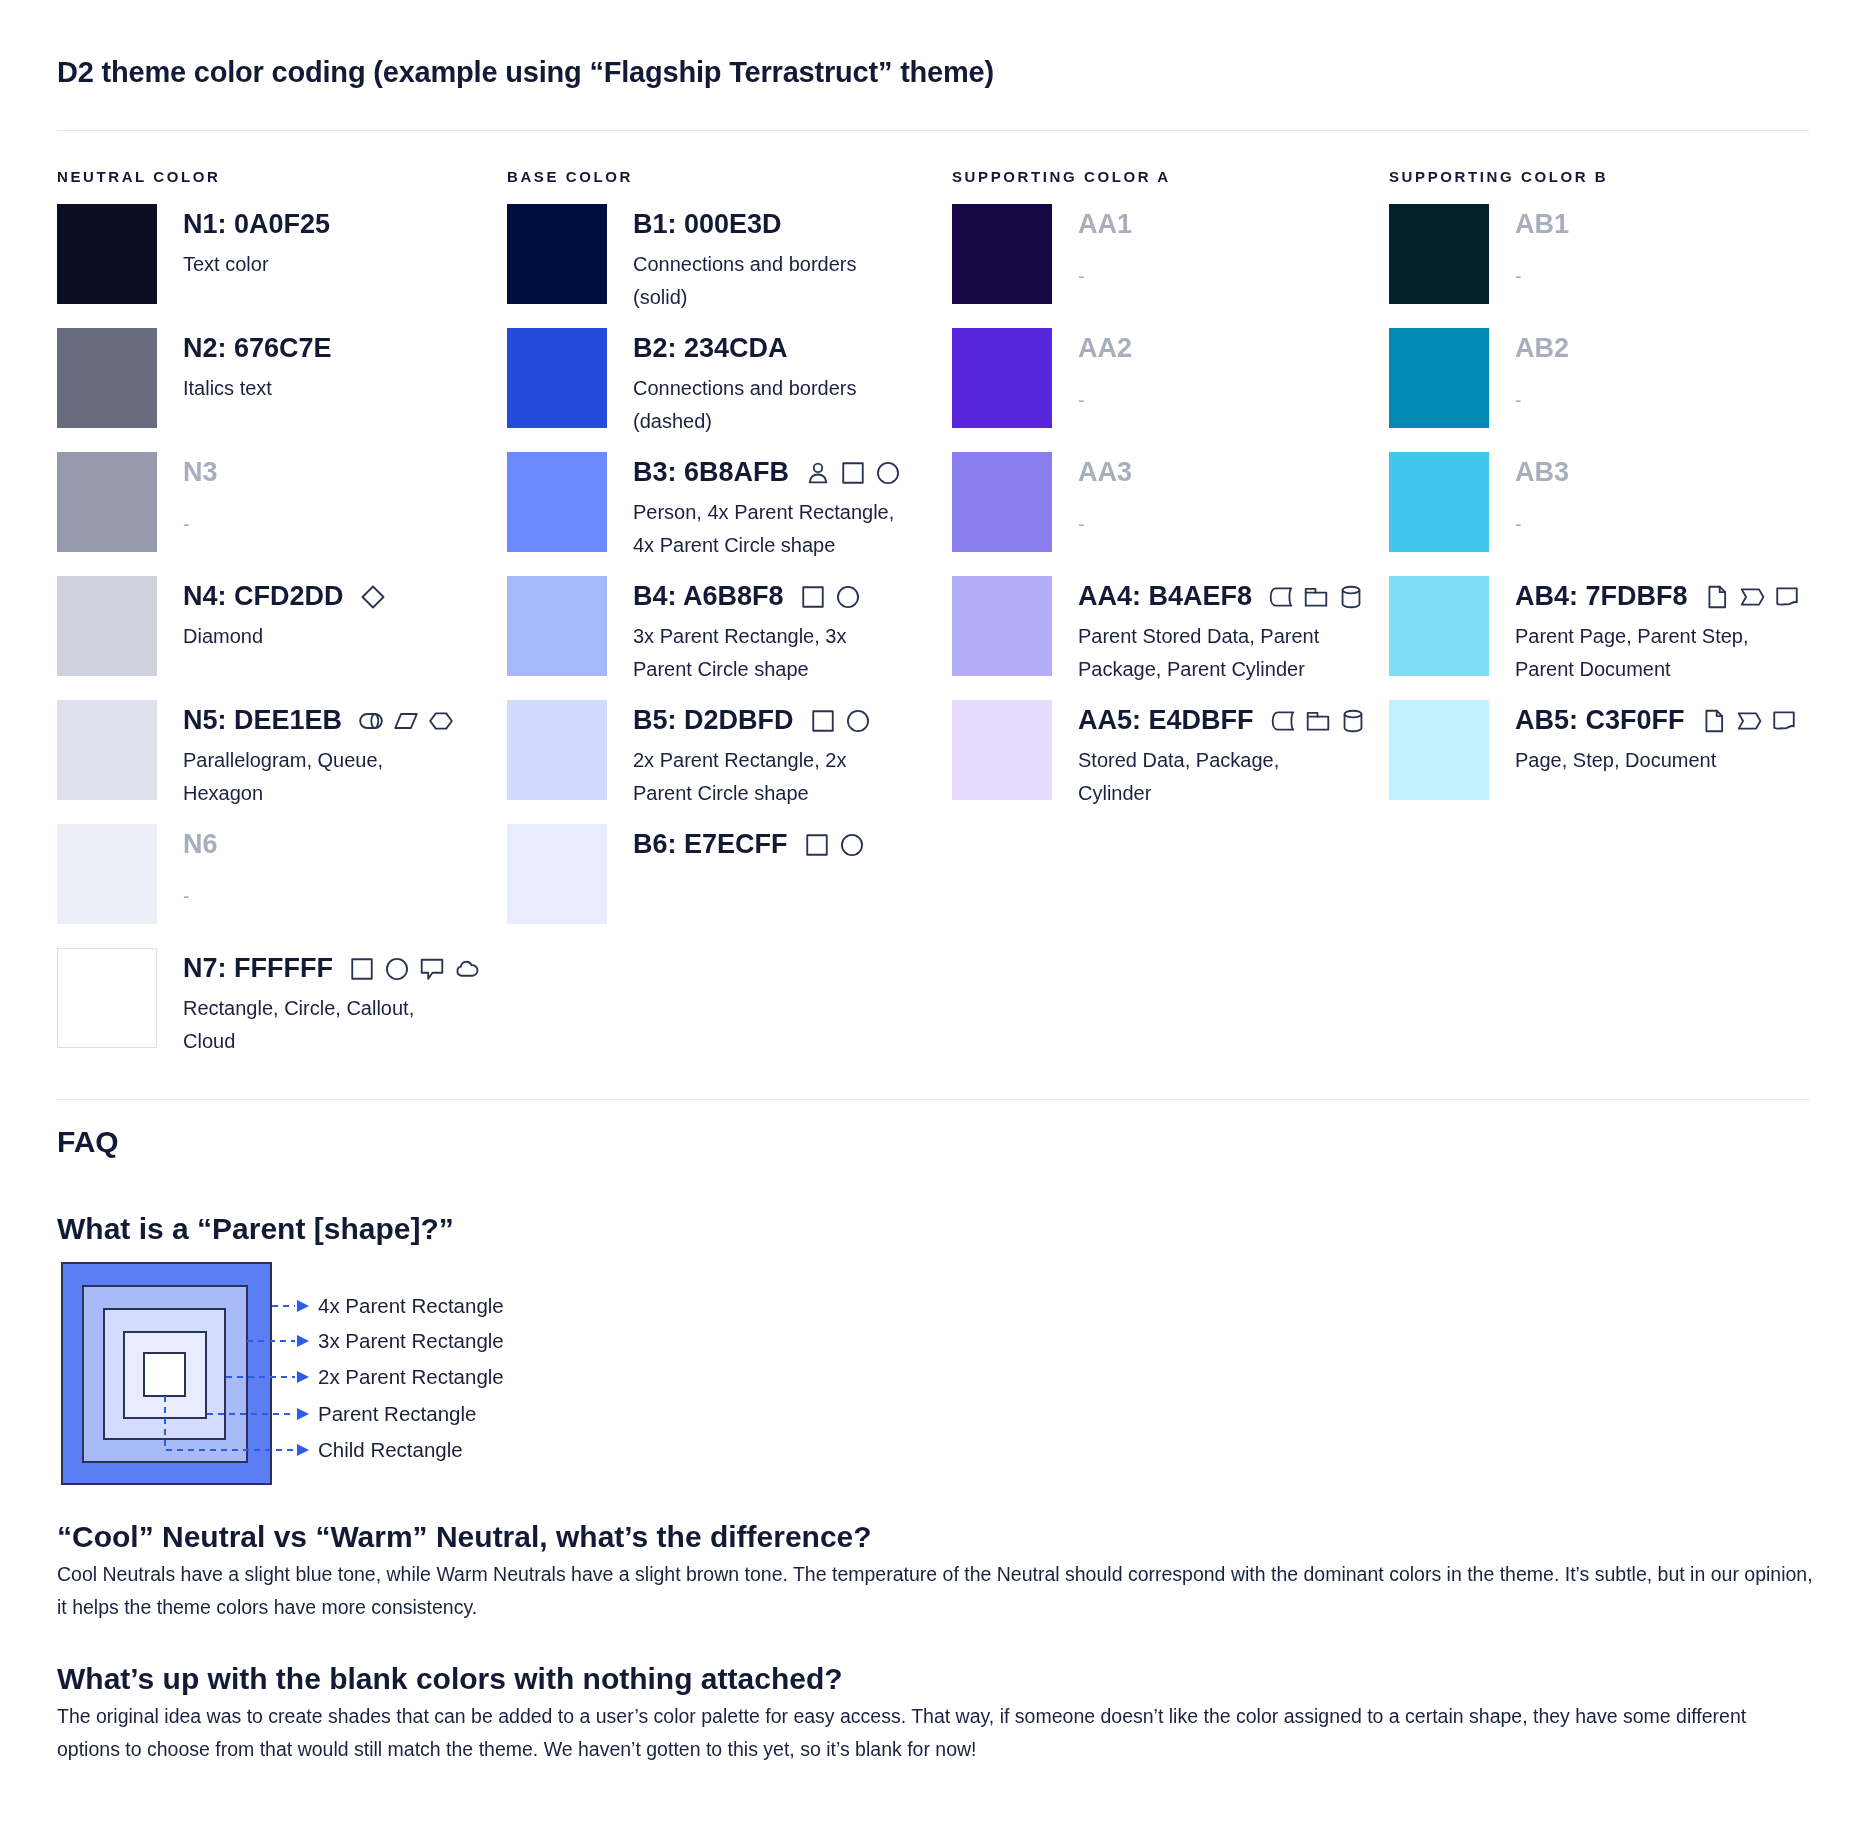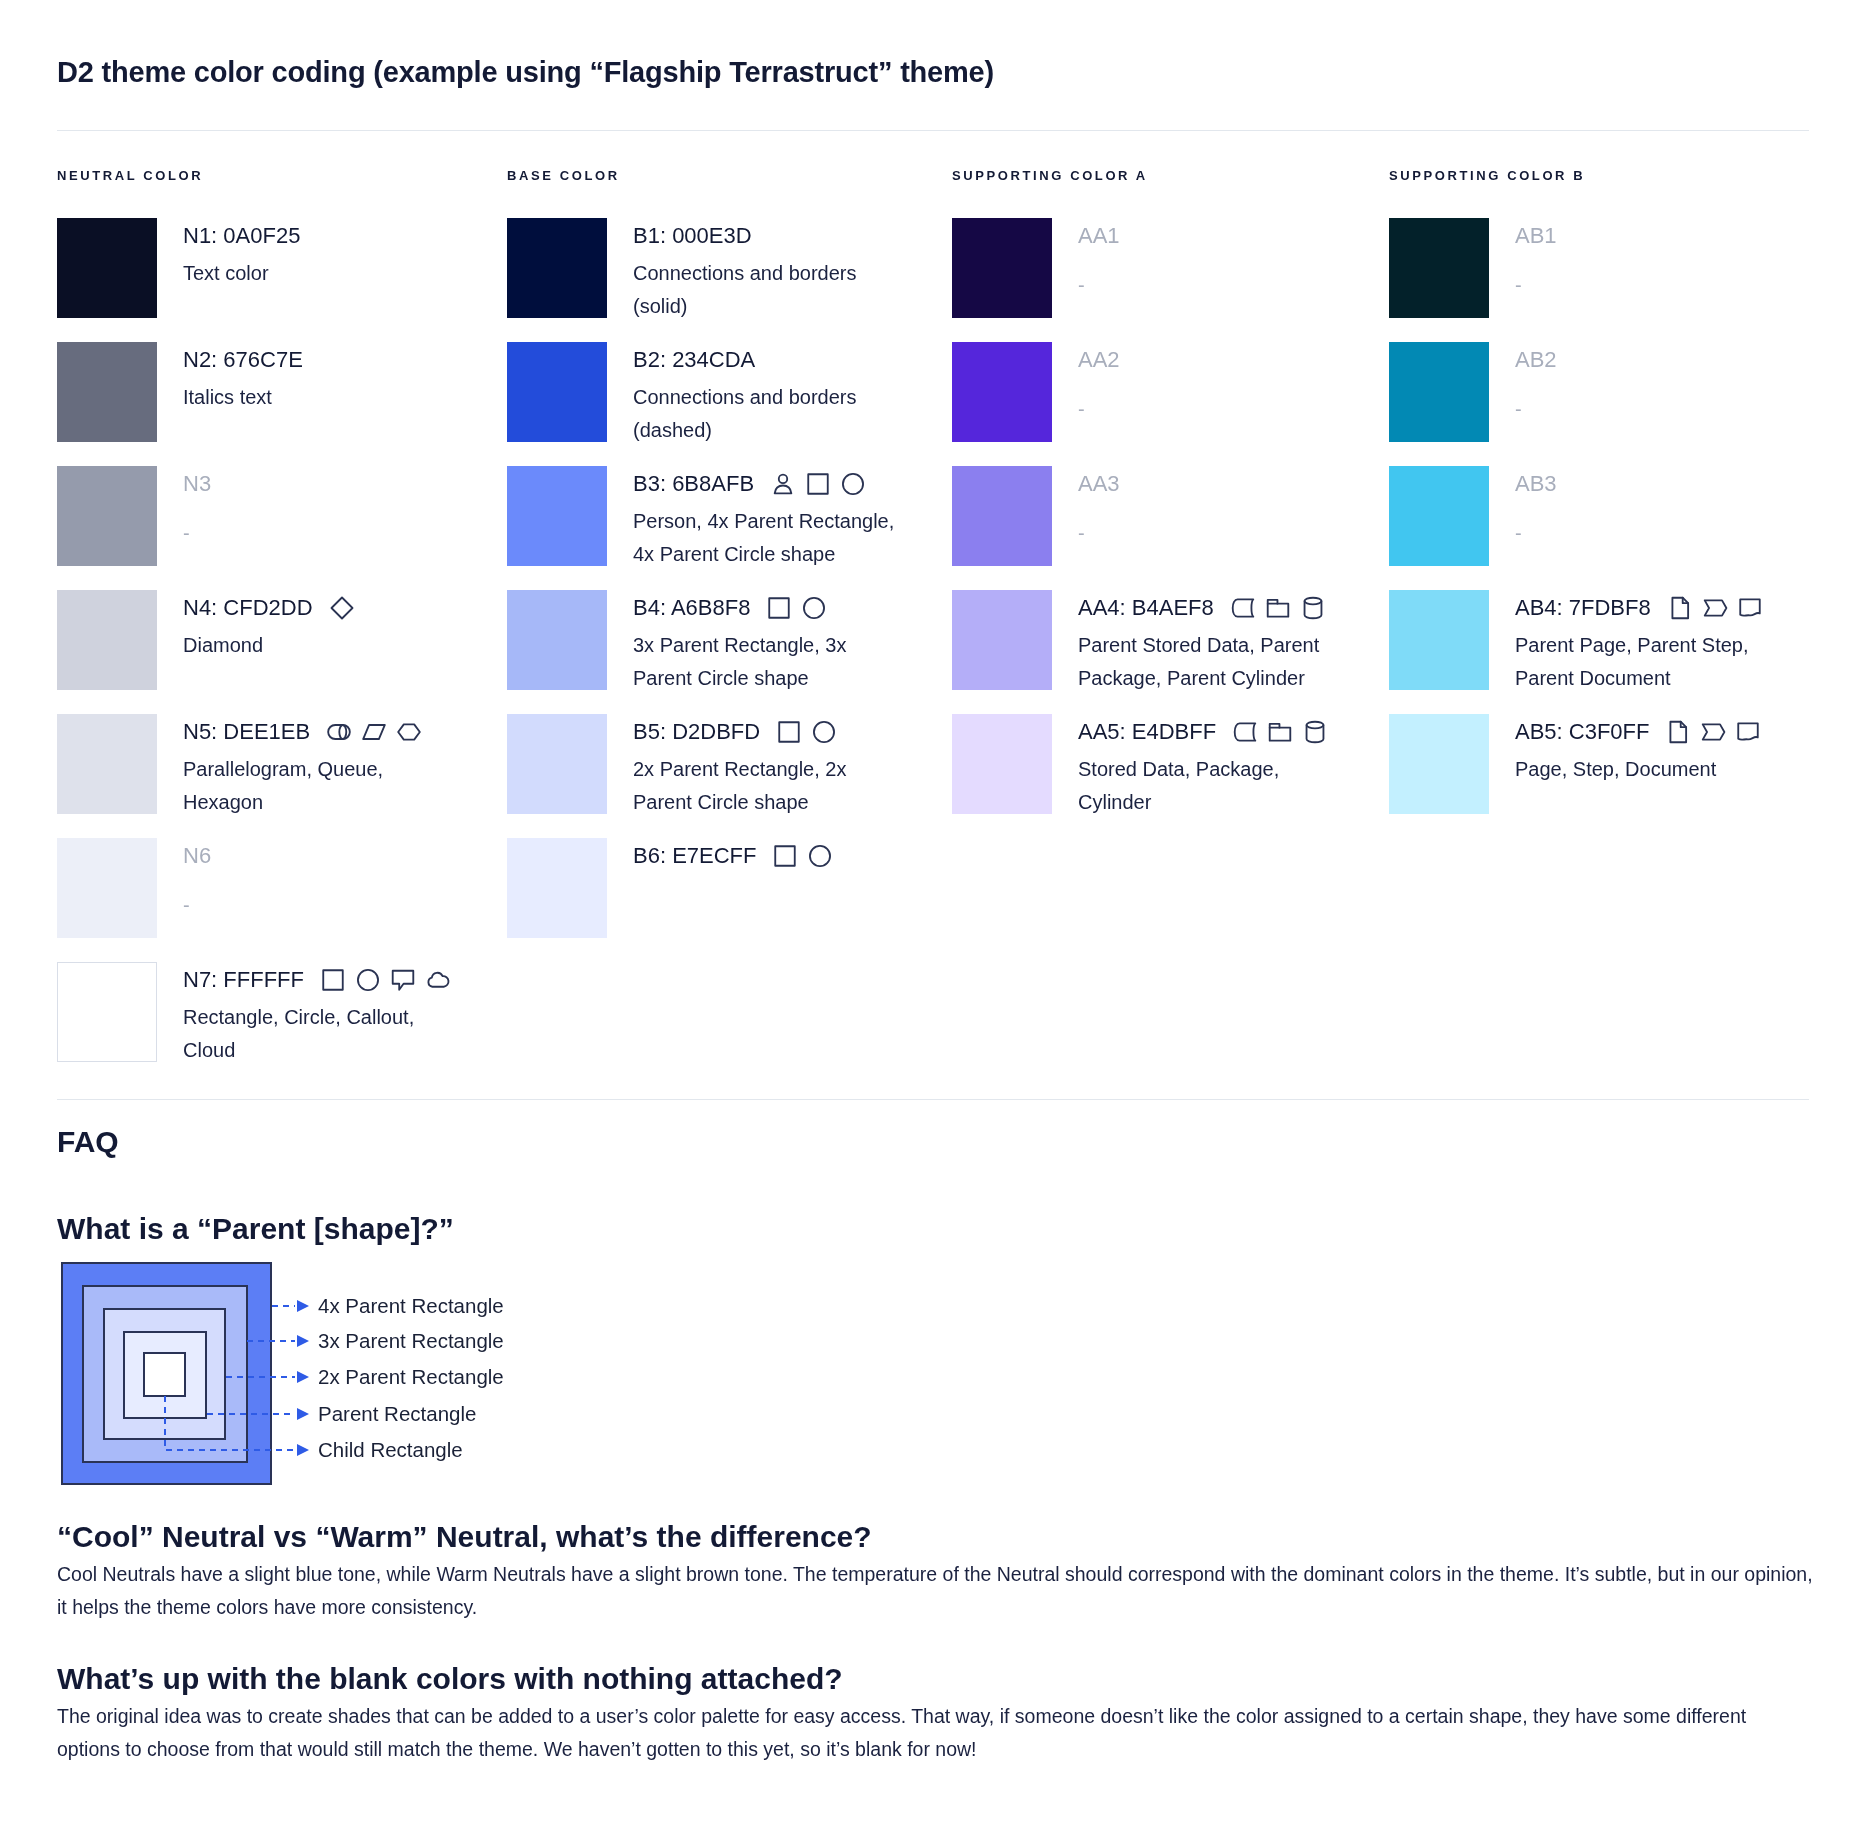--- a/index.html
+++ b/index.html
@@ -10,27 +10,27 @@
   .rule{position:absolute;left:57px;width:1752px;height:1px;background:#E2E7ED;}
   .rule-top{top:130px;}
   .rule-mid{top:1099px;}
 
   
   .palette-col{position:absolute;top:168px;width:448px;}
   .palette-col:nth-child(1){left:57px;}
   .palette-col:nth-child(2){left:507px;}
   .palette-col:nth-child(3){left:952px;}
   .palette-col:nth-child(4){left:1389px;}
-  .col-header{font-size:13px;font-weight:700;letter-spacing:2.6px;color:#131A35;margin-bottom:35px;}
+  .col-header{font-size:15px;font-weight:700;letter-spacing:2.6px;color:#131A35;margin-bottom:19px;}
   .swatch-row{display:flex;margin-bottom:24px;height:100px;align-items:flex-start;}
   .swatch{width:100px;height:100px;flex:0 0 100px;box-sizing:border-box;}
   .swatch.bordered{border:1px solid #D9DEE8;}
   .swatch-info{margin-left:26px;padding-top:5px;width:318px;}
   .label-line{display:flex;align-items:center;}
-  .swatch-label{font-size:22px;font-weight:400;color:#131A35;white-space:nowrap;}
+  .swatch-label{font-size:27px;font-weight:700;color:#131A35;white-space:nowrap;}
   .swatch-label.muted{color:#A8AEBC;}
   .swatch-icons{display:flex;gap:9px;margin-left:16px;align-items:center;}
   .swatch-icons svg{width:26px;height:26px;display:block;stroke:#2A3352;fill:none;stroke-width:1.7;stroke-linejoin:round;stroke-linecap:round;}
   .swatch-desc{margin-top:8px;font-size:20px;line-height:33px;color:#1B2240;}
   .swatch-desc.muted{color:#A8AEBC;margin-top:20px;}
 
   
   #faq-title{position:absolute;left:57px;top:1125px;margin:0;font-size:30px;font-weight:700;color:#131A35;}
   .faq-q{position:absolute;left:57px;margin:0;font-size:30px;font-weight:700;color:#131A35;}
   #faq-q1{top:1212px;}

